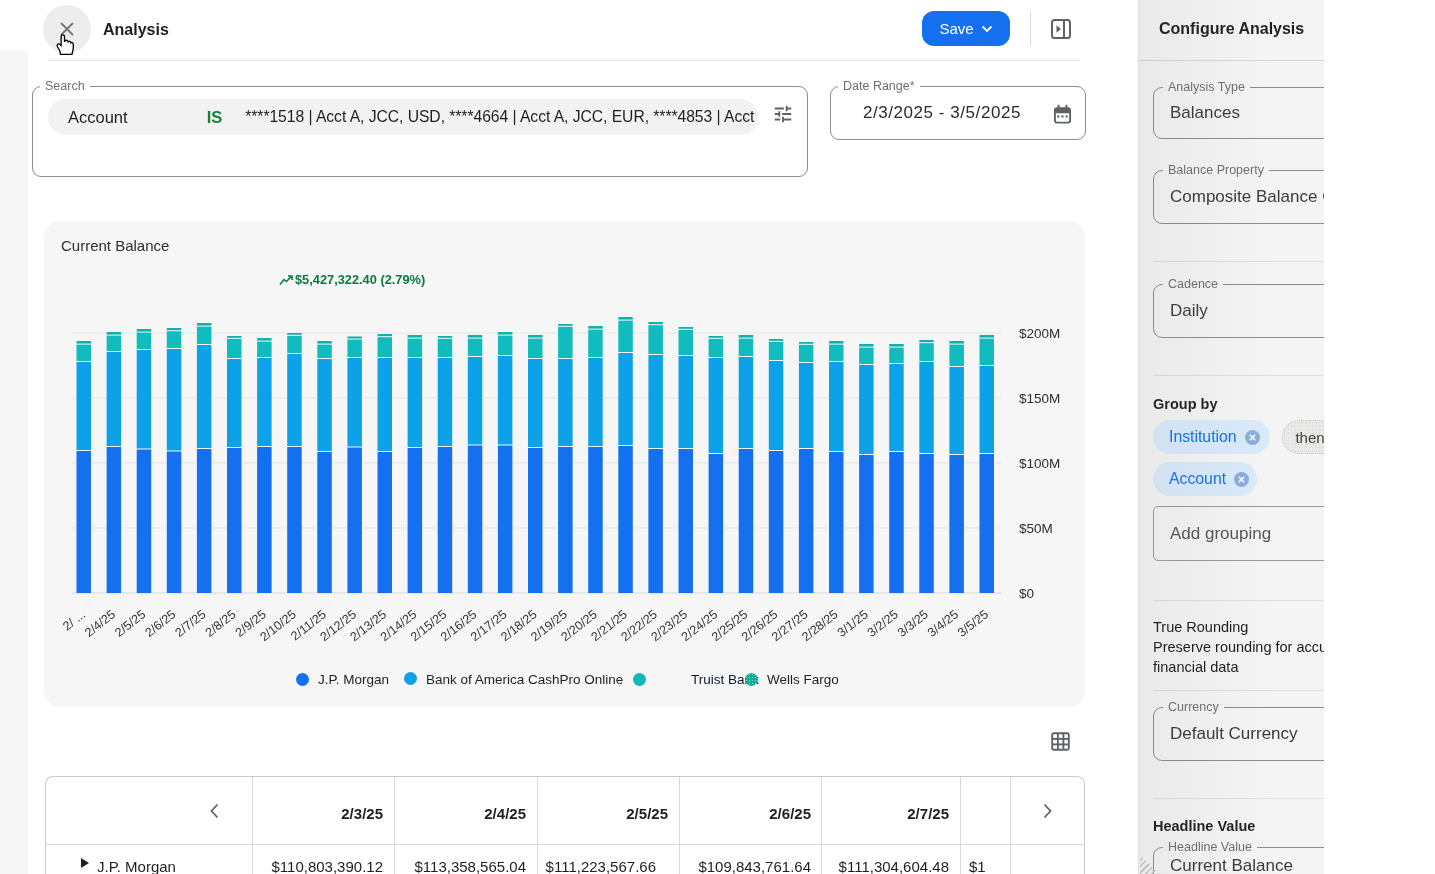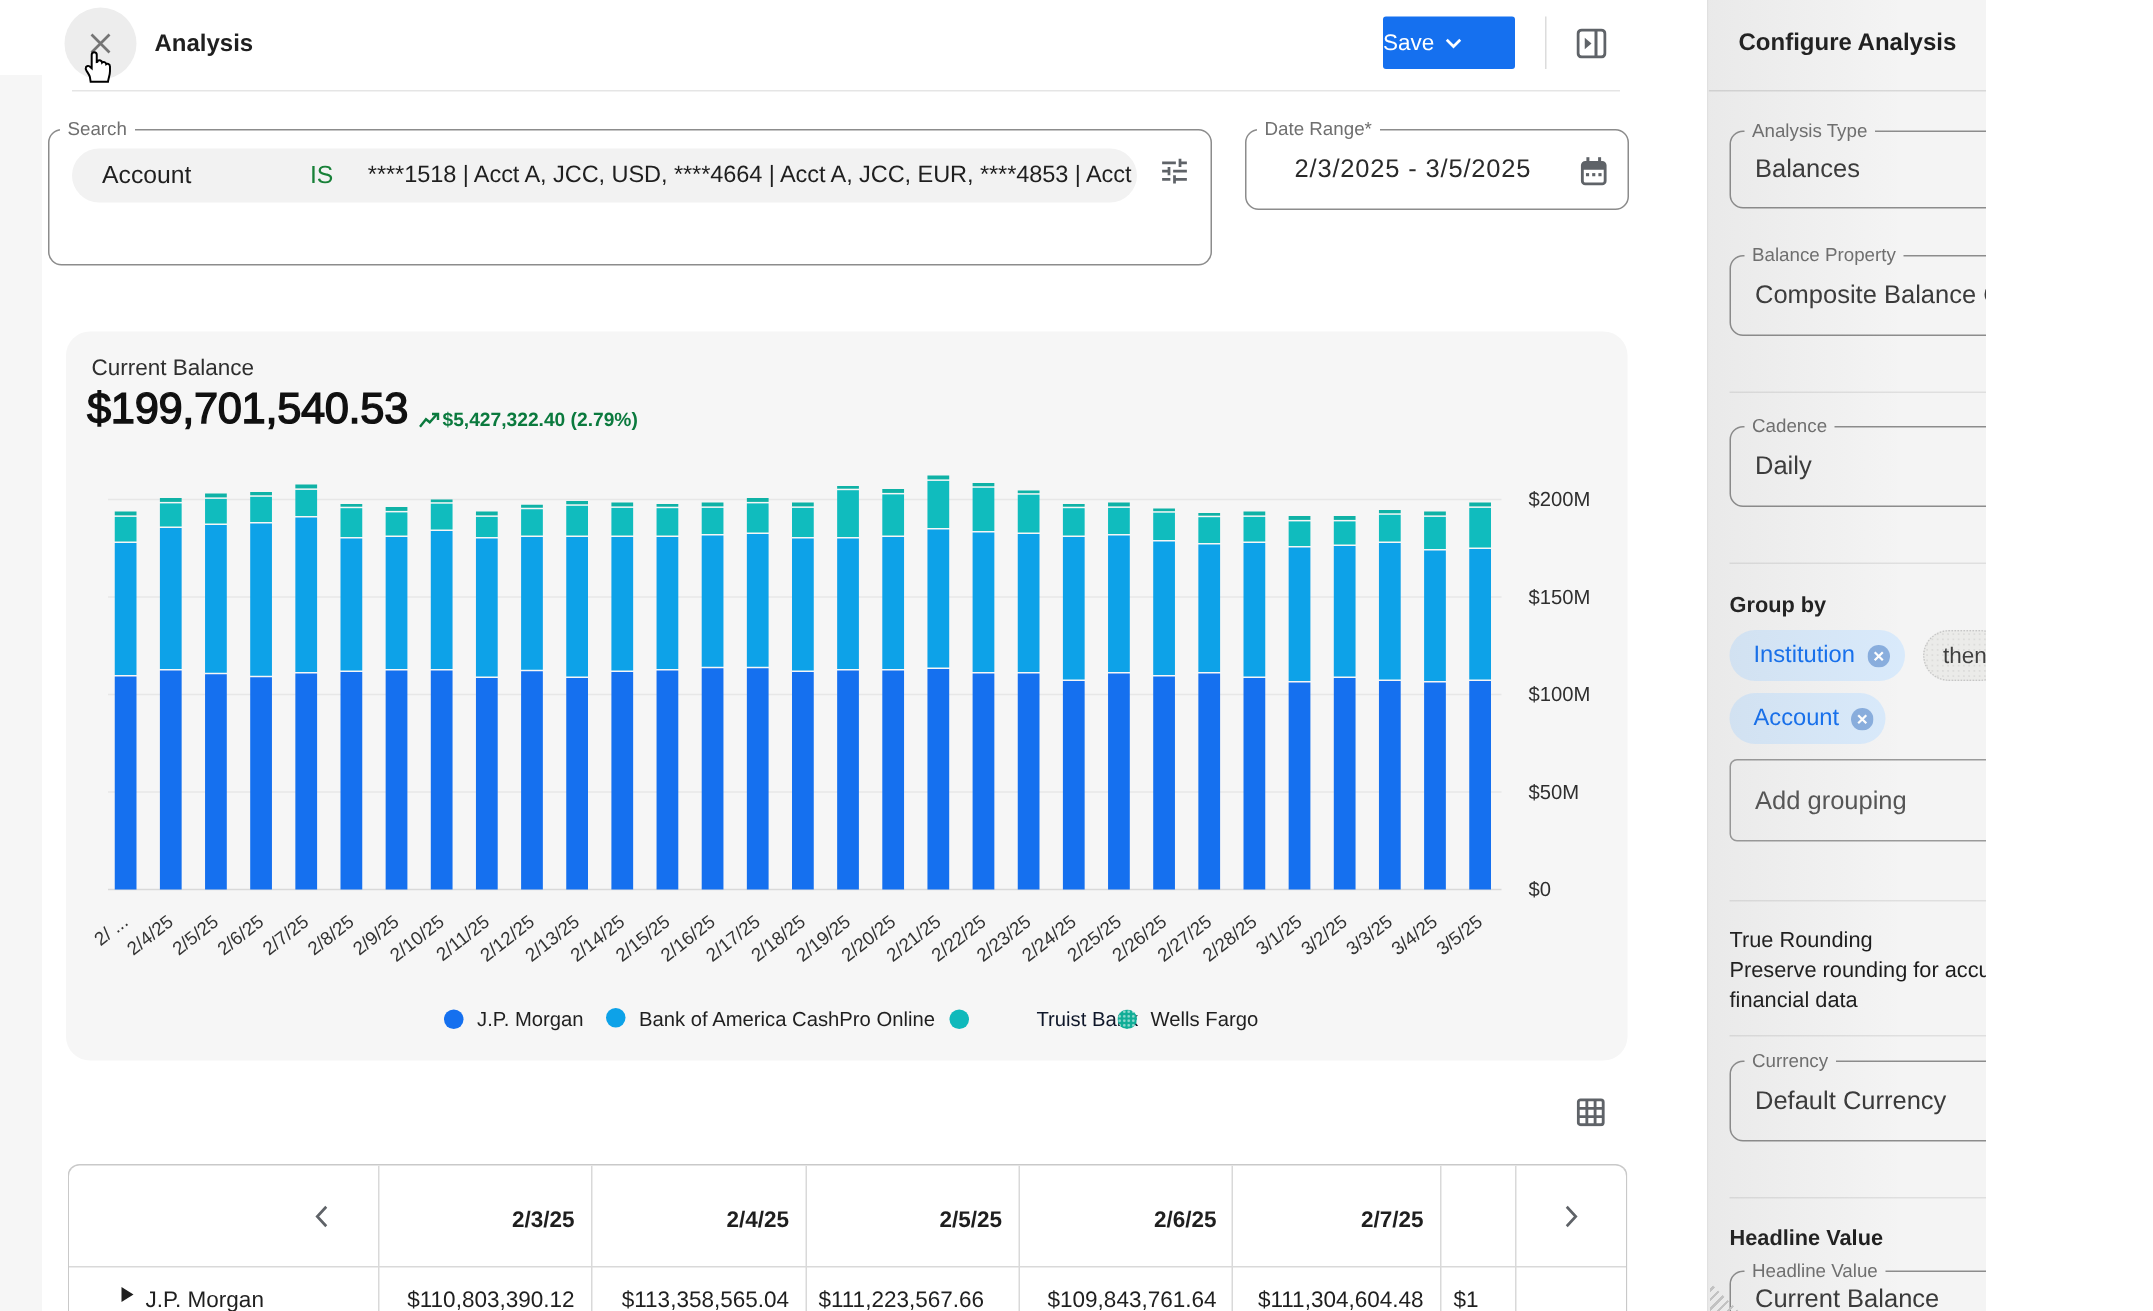--- a/index.html
+++ b/index.html
@@ -20,39 +20,39 @@
   <div class="abs" style="left:43px;top:5px;width:48px;height:48px;border-radius:50%;background:#EDEDED;"></div>
   <svg class="abs" style="left:60px;top:22px" width="14" height="14" viewBox="0 0 14 14">
     <path d="M1 1 L13 13 M13 1 L1 13" stroke="#757575" stroke-width="1.8"></path>
   </svg>
 
   <svg class="abs" style="left:55px;top:32px" width="22" height="24" viewBox="0 0 448 512">
     <path fill="#fff" stroke="#000" stroke-width="28" d="M105 479 L94 410 C91 394 64 352 48 326 C38 310 28 288 40 269 C52 252 76 250 92 262 L120 287 L120 96 C120 76 136 60 156 60 C176 60 192 76 192 96 L192 200 L200 198 C206 180 226 172 244 178 C258 183 266 194 268 208 C276 200 290 197 302 201 C316 206 324 217 326 230 C334 224 346 222 356 226 C372 232 380 246 380 264 L380 330 C380 380 360 420 352 479 Z"></path>
   </svg>
   <div class="abs" style="left:103px;top:21px;font-size:16px;font-weight:700;color:#1F1F1F;">Analysis</div>
 
-  <div class="abs" style="left:922px;top:11px;width:88px;height:35px;background:#1570EF;border-radius:2px;color:#fff;font-size:15px;font-weight:500;display:flex;align-items:center;justify-content:flex-start;gap:7px;">Save
+  <div class="abs" style="left:922px;top:11px;width:88px;height:35px;background:#1570EF;border-radius:12px;color:#fff;font-size:15px;font-weight:500;display:flex;align-items:center;justify-content:center;gap:7px;">Save
     <svg width="12" height="8" viewBox="0 0 12 8">
         <path d="M1.5 1.5 L6 6 L10.5 1.5" stroke="#fff" stroke-width="1.8" fill="none"></path>
       </svg>
   </div>
   <div class="abs" style="left:1030px;top:11px;width:1px;height:35px;background:#DCDCDC;"></div>
 
   <svg class="abs" style="left:1051px;top:19px" width="20" height="20" viewBox="0 0 20 20">
     <rect x="1" y="1" width="18" height="18" rx="2.5" fill="none" stroke="#5F6368" stroke-width="2"></rect>
     <line x1="13" y1="1" x2="13" y2="19" stroke="#5F6368" stroke-width="2"></line>
     <path d="M5.5 6.2 L10 10 L5.5 13.8 Z" fill="#5F6368"></path>
   </svg>
   <div class="abs" style="left:48px;top:60px;width:1032px;height:1px;background:#E5E5E5;"></div>
 
   <div class="abs" style="left:32px;top:86px;width:776px;height:91px;border:1px solid #8C8C8C;border-radius:9px;">
     <span class="legendlab" style="left:7px;">Search</span>
     <div class="abs" style="left:15px;top:12px;width:710px;height:36px;border-radius:18px;background:#F2F2F2;overflow:hidden;display:flex;align-items:center;white-space:nowrap;">
       <span style="margin-left:20px;font-size:16.5px;color:#1F1F1F;">Account</span>
-      <span style="margin-left:79px;font-size:16.5px;font-weight:400;color:#188038;">IS</span>
+      <span style="margin-left:79px;font-size:16.5px;font-weight:700;color:#188038;">IS</span>
       <span style="margin-left:23px;font-size:15.7px;color:#1F1F1F;letter-spacing:-0.05px;">****1518 | Acct A, JCC, USD, ****4664 | Acct A, JCC, EUR, ****4853 | Acct</span>
     </div>
 
     <svg class="abs" style="left:739px;top:16px" width="22" height="22" viewBox="0 0 24 24">
       <path fill="#5F6368" d="M3 17v2h6v-2H3zM3 5v2h10V5H3zm10 16v-2h8v-2h-8v-2h-2v6h2zM7 9v2H3v2h4v2h2V9H7zm14 4v-2H11v2h10zm-6-4h2V7h4V5h-4V3h-2v6z"></path>
     </svg>
   </div>
 
   <div class="abs" style="left:830px;top:86px;width:256px;height:54px;border:1px solid #8C8C8C;border-radius:9px;">
     <span class="legendlab" style="left:7px;">Date Range*</span>
@@ -64,21 +64,20 @@
       <rect x="1.9" y="4.2" width="15.2" height="14.4" rx="2" fill="none" stroke="#5F6368" stroke-width="1.9"></rect>
       <path d="M1.9 6.2 a2 2 0 0 1 2-2 h11.2 a2 2 0 0 1 2 2 v3 H1.9 z" fill="#5F6368"></path>
       <rect x="4.3" y="11.4" width="2.1" height="2.1" fill="#5F6368"></rect>
       <rect x="8.45" y="11.4" width="2.1" height="2.1" fill="#5F6368"></rect>
       <rect x="12.6" y="11.4" width="2.1" height="2.1" fill="#5F6368"></rect>
     </svg>
   </div>
 
   <div class="abs" style="left:44px;top:221px;width:1041px;height:486px;background:#F6F6F6;border-radius:16px;">
     <div class="abs" style="left:17px;top:16px;font-size:15px;color:#2F2F2F;">Current Balance</div>
-    <div class="abs" style="left:14px;top:36px;font-size:29px;font-weight:400;color:#101010;letter-spacing:-0.25px;-webkit-text-stroke:0.9px #101010;">$199,701,540.53</div>
     <div class="abs" style="left:235px;top:51px;display:flex;align-items:center;gap:1px;">
       <svg width="15" height="12" viewBox="0 0 15 12">
           <path d="M1 10.5 L5 5.5 L7.5 7.5 L12 2.5" stroke="#0B7A3E" stroke-width="1.6" fill="none"></path>
           <path d="M9 2 L13 2 L13 6" stroke="#0B7A3E" stroke-width="1.6" fill="none"></path>
         </svg>
       <span style="font-size:12.8px;font-weight:700;color:#0B7A3E;">$5,427,322.40 (2.79%)</span>
     </div>
     <svg width="1041" height="486" style="position:absolute;left:0;top:0">
 <line x1="28" y1="112" x2="957" y2="112" stroke="#E7E7E7" stroke-width="1"></line>
 <line x1="28" y1="177" x2="957" y2="177" stroke="#E7E7E7" stroke-width="1"></line>

